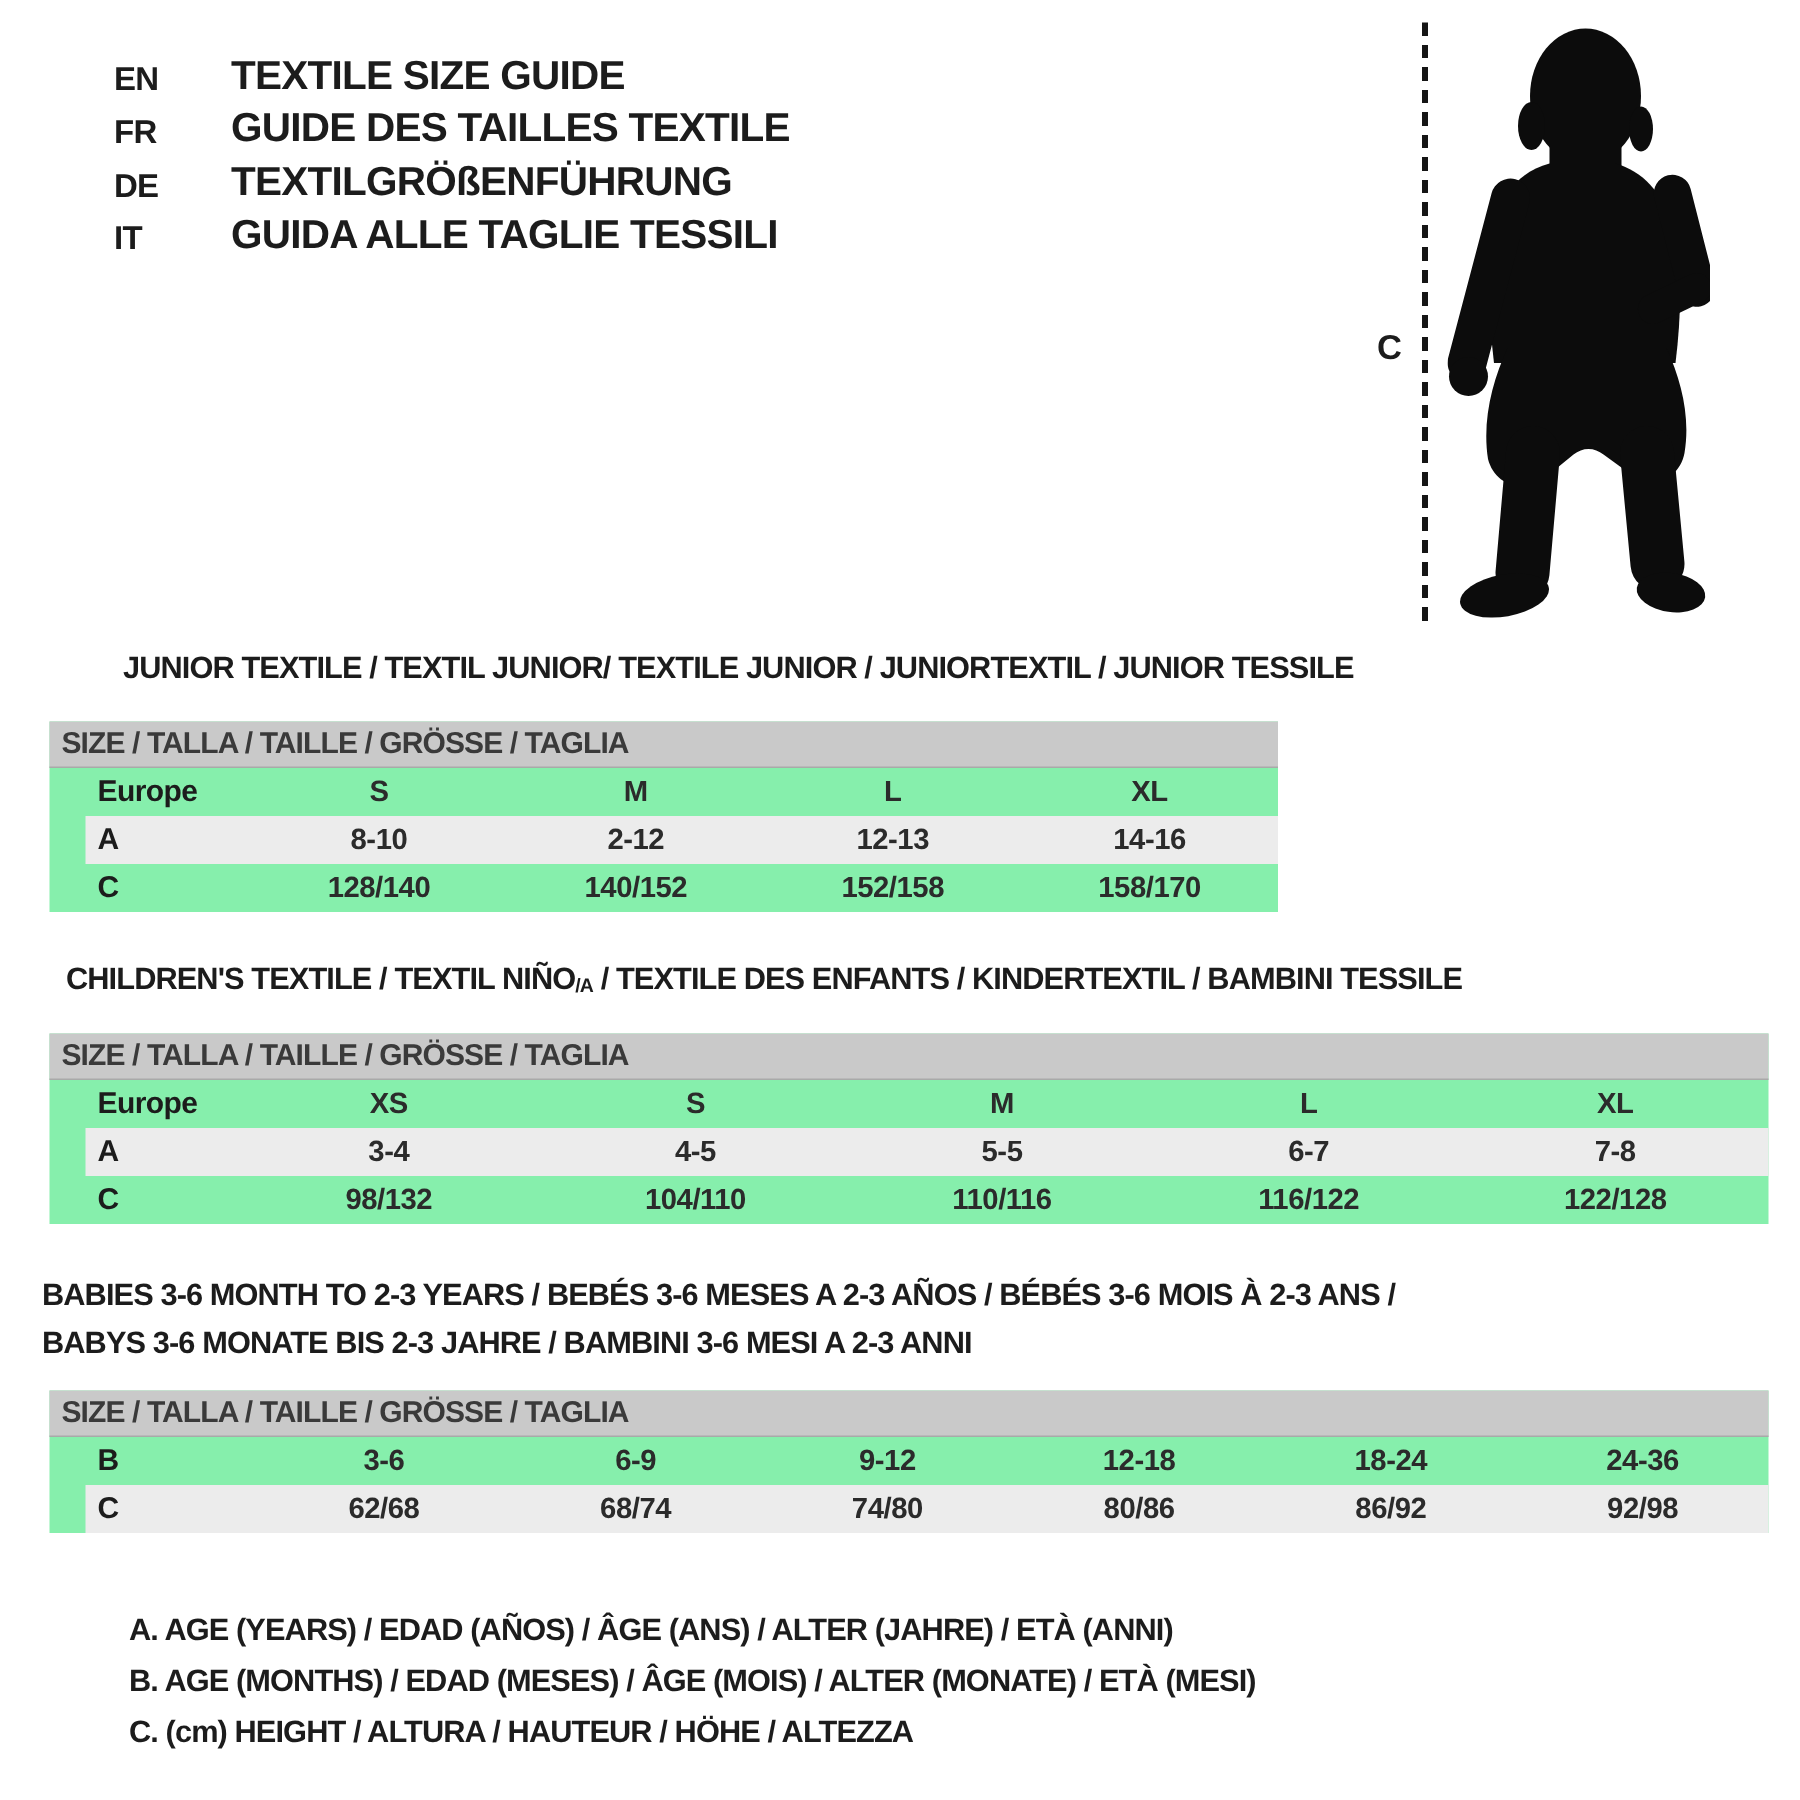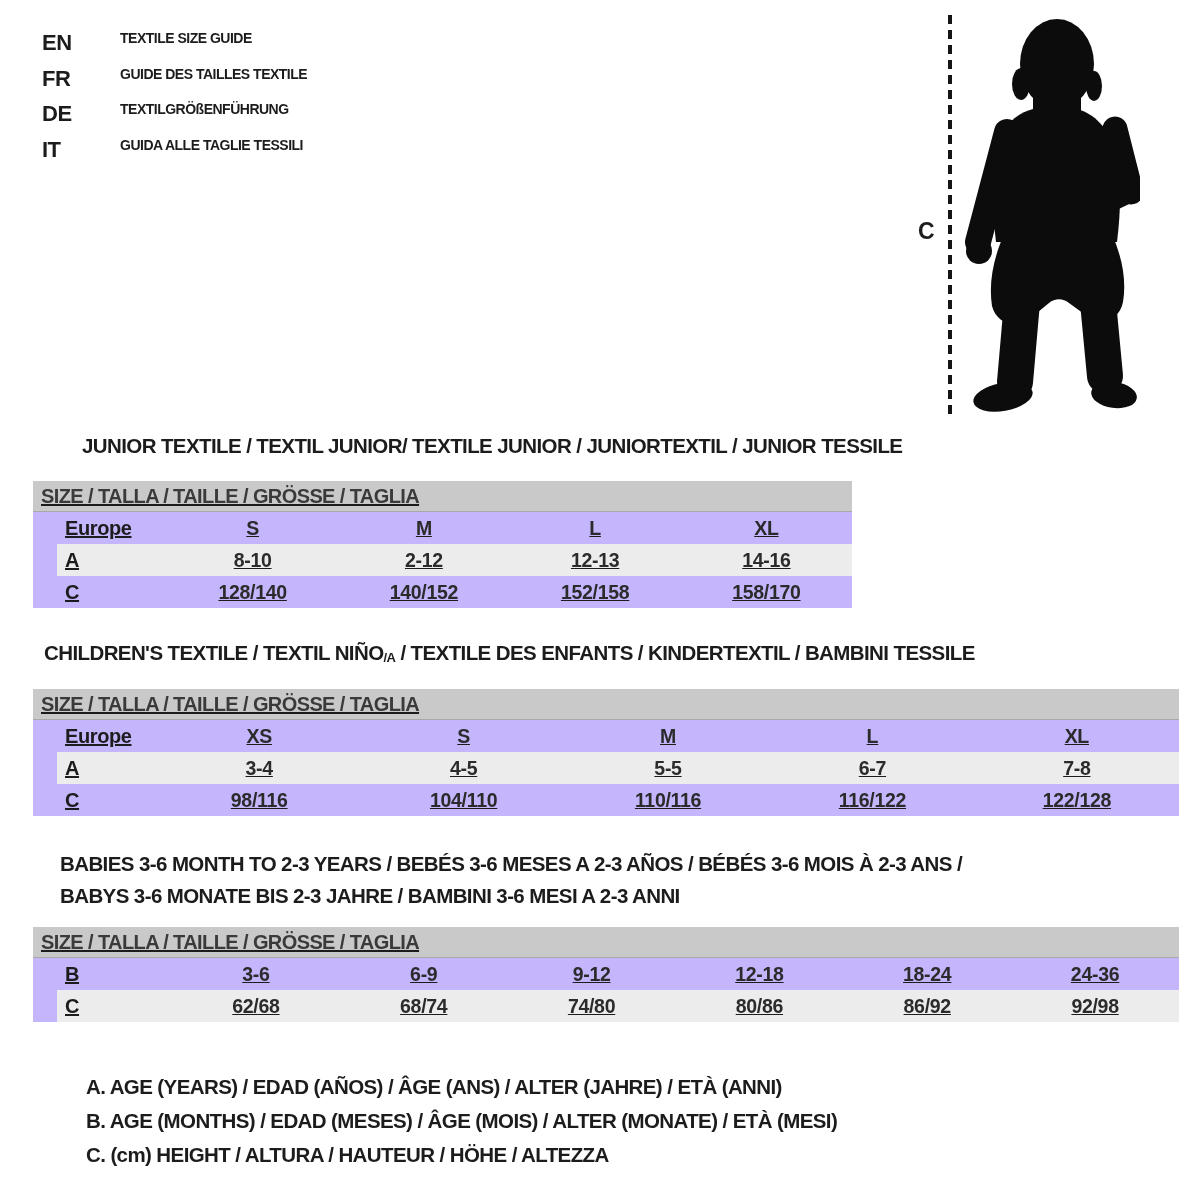--- a/index.html
+++ b/index.html
@@ -5,42 +5,42 @@
   html,body{margin:0;padding:0;background:#ffffff;}
   body{
     width:1200px;height:1200px;position:relative;overflow:hidden;
     font-family:"Liberation Sans","DejaVu Sans",sans-serif;
     color:#1c1c1c;font-weight:700;
   }
   .abs{position:absolute;}
 
   
   .lang-block{left:42px;top:30px;}
-  .lang-row{display:flex;height:35.5px;align-items:flex-start;white-space:nowrap;}
+  .lang-row{display:flex;height:35.5px;align-items:flex-end;white-space:nowrap;margin-left:34px;}
   .lang-code{width:78px;font-size:22px;letter-spacing:-0.5px;}
-  .lang-title{font-size:14px;letter-spacing:-0.5px;}
+  .lang-title{font-size:27px;letter-spacing:-0.5px;}
 
   
   .figure{left:910px;top:12px;width:260px;height:412px;}
   .measure-line{
     position:absolute;left:38px;top:3px;width:4px;height:402px;
     background:repeating-linear-gradient(to bottom,#151515 0 9px,transparent 9px 15px);
   }
   .figure-label{position:absolute;left:8px;top:206px;font-size:23px;}
   .figure svg{position:absolute;left:55px;top:2px;}
 
   
   .section-title{font-size:20.5px;letter-spacing:-0.6px;white-space:nowrap;}
   .section-title .subsmall{font-size:13px;vertical-align:-2px;}
   #junior-title{left:44px;top:434px;margin-left:38px;}
   #children-title{left:44px;top:641px;}
-  #babies-title{left:60px;top:848px;line-height:31.5px;}
+  #babies-title{left:28px;top:848px;line-height:31.5px;}
 
   
-  .size-table{background:#c4b5fd;text-decoration:underline;}
+  .size-table{background:#86efac;}
   #junior-table{left:33px;top:481px;width:819px;--labelw:110px;}
   #children-table{left:33px;top:689px;width:1146px;--labelw:100px;}
   #babies-table{left:33px;top:927px;width:1146px;--labelw:115px;}
   .thead{
     height:30px;line-height:30px;background:#c9c9c9;border-bottom:1px solid #a9a9a9;
     padding-left:8px;font-size:20px;letter-spacing:-0.6px;color:#3a3a3a;white-space:nowrap;
   }
   .trow{display:flex;height:32px;align-items:center;font-size:20px;margin-left:24px;}
   .trow.shaded{background:#ececec;}
   .tlabel{width:var(--labelw);padding-left:8px;box-sizing:border-box;letter-spacing:-0.4px;}
@@ -137,21 +137,21 @@
   <div class="trow shaded">
     <span class="tlabel">A</span>
     <span class="tcell">3-4</span>
     <span class="tcell">4-5</span>
     <span class="tcell">5-5</span>
     <span class="tcell">6-7</span>
     <span class="tcell">7-8</span>
   </div>
   <div class="trow">
     <span class="tlabel">C</span>
-    <span class="tcell">98/116</span>
+    <span class="tcell">98/132</span>
     <span class="tcell">104/110</span>
     <span class="tcell">110/116</span>
     <span class="tcell">116/122</span>
     <span class="tcell">122/128</span>
   </div>
 </div>
 
 <div class="abs section-title" id="babies-title">
   <div>BABIES 3-6 MONTH TO 2-3 YEARS / BEBÉS 3-6 MESES A 2-3 AÑOS / BÉBÉS 3-6 MOIS À 2-3 ANS /</div>
   <div>BABYS 3-6 MONATE BIS 2-3 JAHRE / BAMBINI 3-6 MESI A 2-3 ANNI</div>

